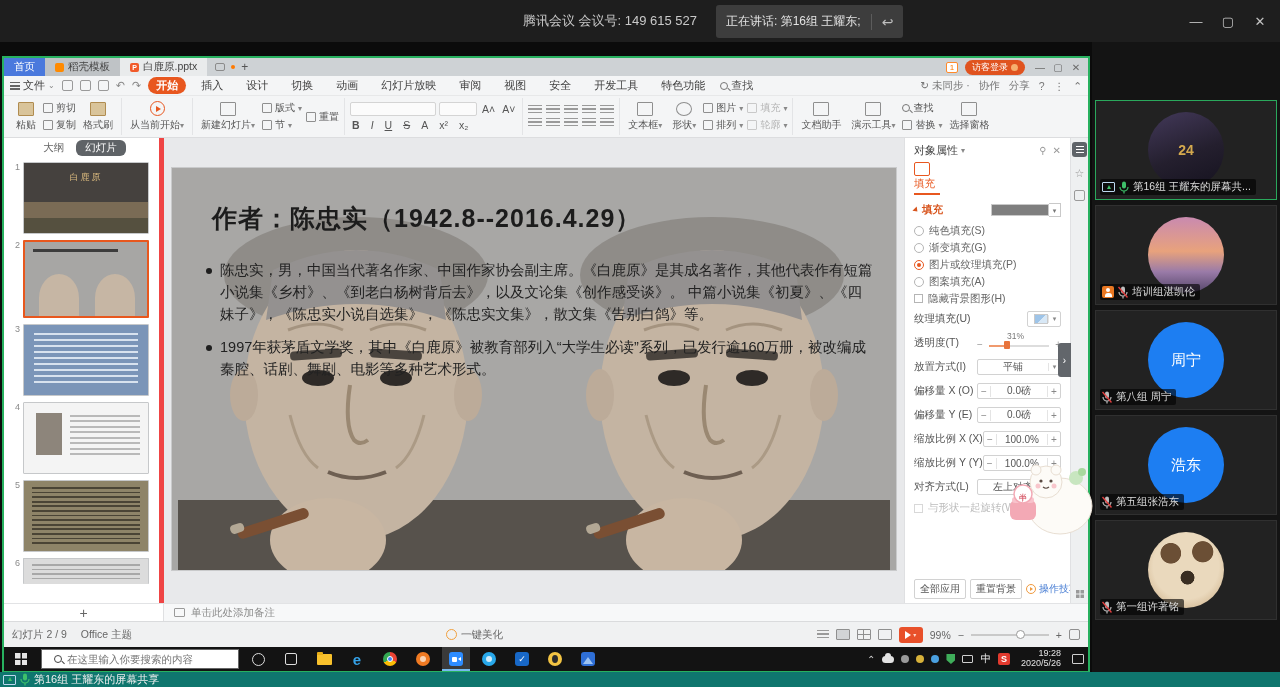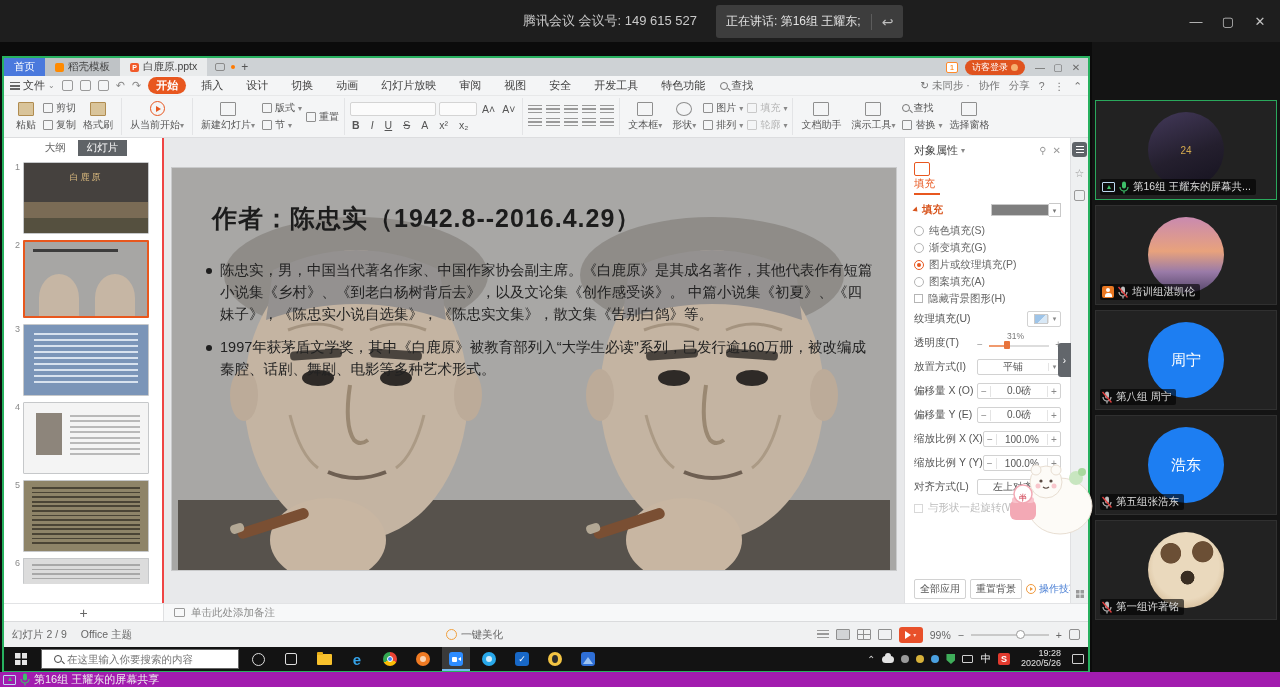--- a/index.html
+++ b/index.html
@@ -70,23 +70,23 @@
   .playcirc::after{content:"";position:absolute;left:5px;top:3.5px;border-left:5px solid #e8571f;border-top:3.5px solid transparent;border-bottom:3.5px solid transparent}
   .fontbox{width:86px;height:14px;border:1px solid #d4d4d4;background:#fbfbfb;border-radius:2px}
   .fontbox.sm{width:38px}
   .fs{font-size:10.5px;color:#555;padding:0 2px}
   .fs.b{font-weight:bold}.fs.i{font-style:italic}.fs.u{text-decoration:underline}.fs.s{text-decoration:line-through}
   .bars{width:14px;height:10px;background:repeating-linear-gradient(#9a9a9a 0 1.3px,transparent 1.3px 3.4px)}
   .parrow{display:flex;gap:4px}
 
   
   .content{flex:1;display:flex;min-height:0}
-  .thumbs{width:160px;background:#fff;border-right:2px solid #ef4444;display:flex;flex-direction:column;overflow:hidden}
+  .thumbs{width:160px;background:#fff;border-right:5px solid #ef4444;display:flex;flex-direction:column;overflow:hidden}
   .ptabs{height:20px;display:flex;align-items:center;gap:6px;justify-content:center;font-size:10.5px;color:#666}
-  .ptab.active{background:#5f6367;color:#fff;border-radius:0;padding:1px 9px}
+  .ptab.active{background:#5f6367;color:#fff;border-radius:6px;padding:1px 9px}
   .ptab{padding:1px 6px}
   .trow{display:flex;gap:3px;padding:4px 4px 2px 6px}
   .tnum{width:10px;font-size:9px;color:#8a8a8a;text-align:right}
   .thumb{width:126px;height:72px;border:1px solid #c6c8ca;border-radius:1px;position:relative;overflow:hidden}
   .thumb.sel{border:2px solid #e8571d;height:78px}
   .t1{background:linear-gradient(#45413e 0 55%,#7a6b55 55% 78%,#55503f 78%)}
   .t1 .tt{position:absolute;left:0;top:8px;width:100%;text-align:center;color:#d6b67c;font-size:9px;letter-spacing:2px}
   .t2{background:#a7a6a4}
   .t2 .f{position:absolute;bottom:-6px;width:40px;height:48px;border-radius:50% 50% 0 0;background:#c6b6a4}
   .t2 .f1{left:14px}.t2 .f2{left:70px}
@@ -219,34 +219,34 @@
   .sogou{width:12px;height:12px;background:#e23a2e;color:#fff;font-size:9px;font-weight:bold;display:flex;align-items:center;justify-content:center;border-radius:2px}
   .clock{display:flex;flex-direction:column;align-items:flex-end;line-height:1.1;font-size:9px;color:#e3e3e3;padding:0 4px}
   .action{width:12px;height:10px;border:1.2px solid #cfcfcf;border-radius:1px}
 
   
   .panel{position:absolute;left:1092px;top:42px;width:188px;height:630px;background:#141414}
   .tile{position:relative;margin:0 3px 5px;height:100px;background:#222;border:1px solid #303030;display:flex;align-items:center;justify-content:center}
   .tile.first{margin-top:58px}
   .tile.speaking{border:1px solid #2aa85c}
   .avatar{width:76px;height:76px;border-radius:50%;display:flex;align-items:center;justify-content:center;color:#fff;font-size:15px}
-  .av-jersey{background:linear-gradient(160deg,#43395a 0%,#241f2e 55%,#15121f 100%);color:#d4a94e;font-size:10px;font-weight:normal}
+  .av-jersey{background:linear-gradient(160deg,#43395a 0%,#241f2e 55%,#15121f 100%);color:#d4a94e;font-size:14px;font-weight:bold}
   .av-sunset{background:linear-gradient(180deg,#c98ab0 0%,#e8a27c 45%,#9a7ba8 72%,#544569 100%)}
   .av-blue{background:#1d7ef2}
   .av-pug{background:radial-gradient(circle at 30% 28%,#6b4f35 13%,transparent 14%),radial-gradient(circle at 72% 26%,#6b4f35 13%,transparent 14%),radial-gradient(circle at 52% 60%,#3a2e22 11%,transparent 12%),radial-gradient(circle at 50% 45%,#ead9bd 0 58%,#c2a176 100%)}
   .tlabel{position:absolute;left:4px;bottom:4px;display:flex;align-items:center;gap:4px;background:rgba(0,0,0,.62);border-radius:2px;padding:1px 5px 1px 2px;max-width:176px}
   .tlabel .nm{color:#ddd;font-size:10.5px;white-space:nowrap;overflow:hidden;text-overflow:ellipsis}
   .person-ico{width:12px;height:12px;background:#e87722;border-radius:2px;position:relative;flex:0 0 auto}
   .person-ico::before{content:"";position:absolute;left:4px;top:2px;width:4px;height:4px;border-radius:50%;background:#fff}
   .person-ico::after{content:"";position:absolute;left:2.5px;top:6.5px;width:7px;height:4px;border-radius:3px 3px 0 0;background:#fff}
   .share-ico{width:13px;height:10px;border:1.2px solid #bcd8ef;border-radius:1px;position:relative;flex:0 0 auto}
   .share-ico::after{content:"";position:absolute;left:3.5px;top:1.5px;border-bottom:4px solid #3fc06a;border-left:2.5px solid transparent;border-right:2.5px solid transparent}
 
   
-  .banner{position:absolute;left:0;top:672px;width:1280px;height:15px;background:#a21caf;display:flex;align-items:center;gap:4px;padding-left:3px}
+  .banner{position:absolute;left:0;top:672px;width:1280px;height:15px;background:#0f766e;display:flex;align-items:center;gap:4px;padding-left:3px}
   .banner .txt{color:#efefef;font-size:11px}
 
   
   .sticker{position:absolute;left:1002px;top:448px;width:92px;height:88px;z-index:40}
 
   svg{display:block}
 </style>
 </head>
 <body>
 

